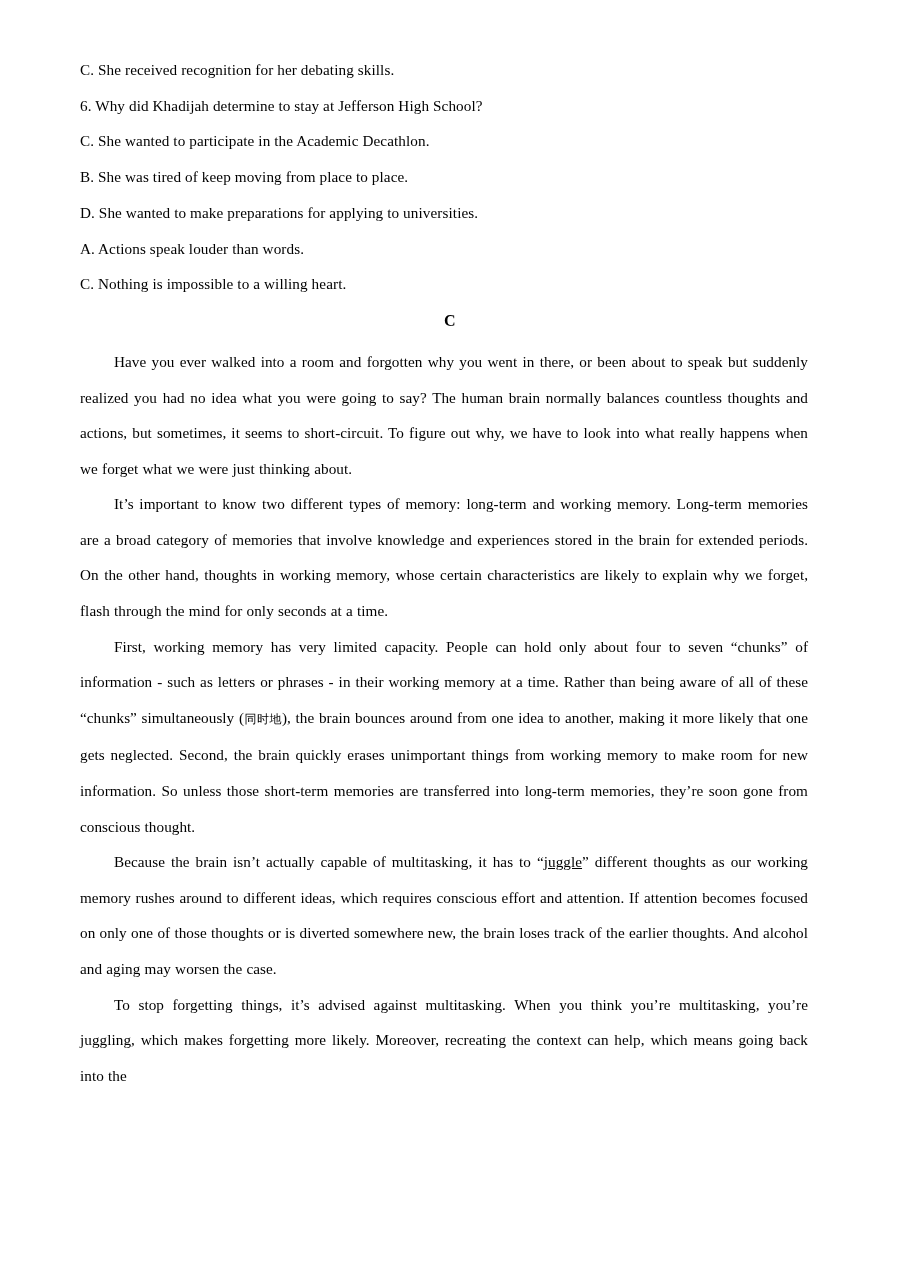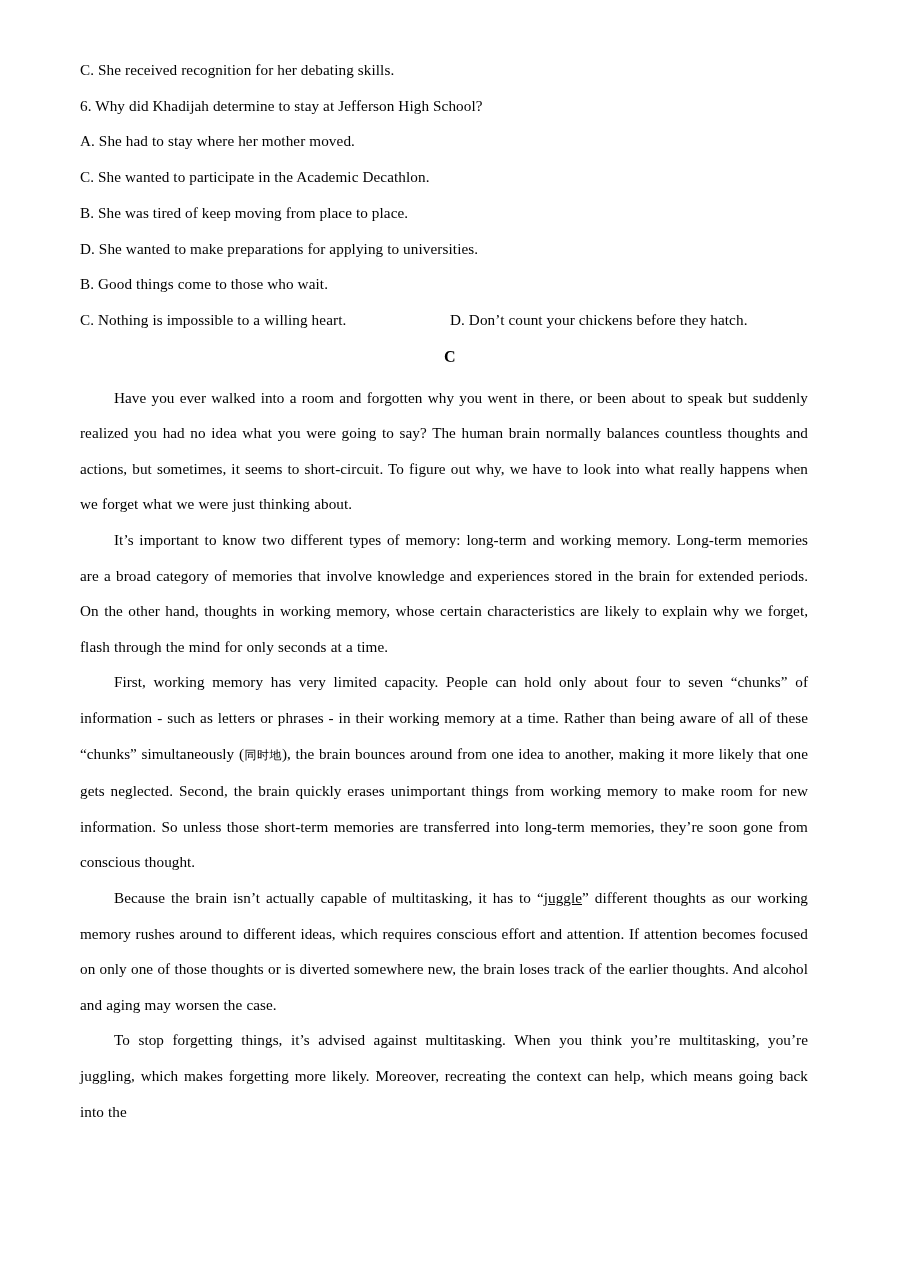--- a/index.html
+++ b/index.html
@@ -81,31 +81,29 @@
   }
 </style>
 </head>
 <body>
 
 <div class="page">
   <div class="content">
 
     <p class="q-line first">C. She received recognition for her debating skills.</p>
     <p class="q-line">6. Why did Khadijah determine to stay at Jefferson High School?</p>
-    <p class="q-line">A. She had to stay where her mother moved.</p>
     <p class="q-line">C. She wanted to participate in the Academic Decathlon.</p>
     <p class="q-line">B. She was tired of keep moving from place to place.</p>
     <p class="q-line">D. She wanted to make preparations for applying to universities.</p>
 
     <div class="two-col">
-      <span class="col-b">B. Good things come to those who wait.</span>
+      <span class="col-a">A. Actions speak louder than words.</span>
     </div>
     <div class="two-col">
       <span class="col-a">C. Nothing is impossible to a willing heart.</span>
-      <span class="col-b">D. Don’t count your chickens before they hatch.</span>
     </div>
 
     <div class="section-letter">C</div>
 
     <p class="para">Have you ever walked into a room and forgotten why you went in there, or been about to speak but suddenly realized you had no idea what you were going to say? The human brain normally balances countless thoughts and actions, but sometimes, it seems to short-circuit. To figure out why, we have to look into what really happens when we forget what we were just thinking about.</p>
     <p class="para">It’s important to know two different types of memory: long-term and working memory. Long-term memories are a broad category of memories that involve knowledge and experiences stored in the brain for extended periods. On the other hand, thoughts in working memory, whose certain characteristics are likely to explain why we forget, flash through the mind for only seconds at a time.</p>
 
     <p class="para"><span>First, working memory has very limited capacity. People can hold only about four to seven “chunks” of information - such as letters or phrases - in their working memory at a time. Rather than being aware of all of these “chunks” simultaneously (</span><span class="cjk">同时地</span><span>), the brain bounces around from one idea to another, making it more likely that one gets neglected. Second, the brain quickly erases unimportant things from working memory to make room for new information. So unless those short-term memories are transferred into long-term memories, they’re soon gone from conscious thought.</span></p>
 
     <p class="para"><span>Because the brain isn’t actually capable of multitasking, it has to “</span><span class="u">juggle</span><span>” different thoughts as our working memory rushes around to different ideas, which requires conscious effort and attention. If attention becomes focused on only one of those thoughts or is diverted somewhere new, the brain loses track of the earlier thoughts. And alcohol and aging may worsen the case.</span></p>

